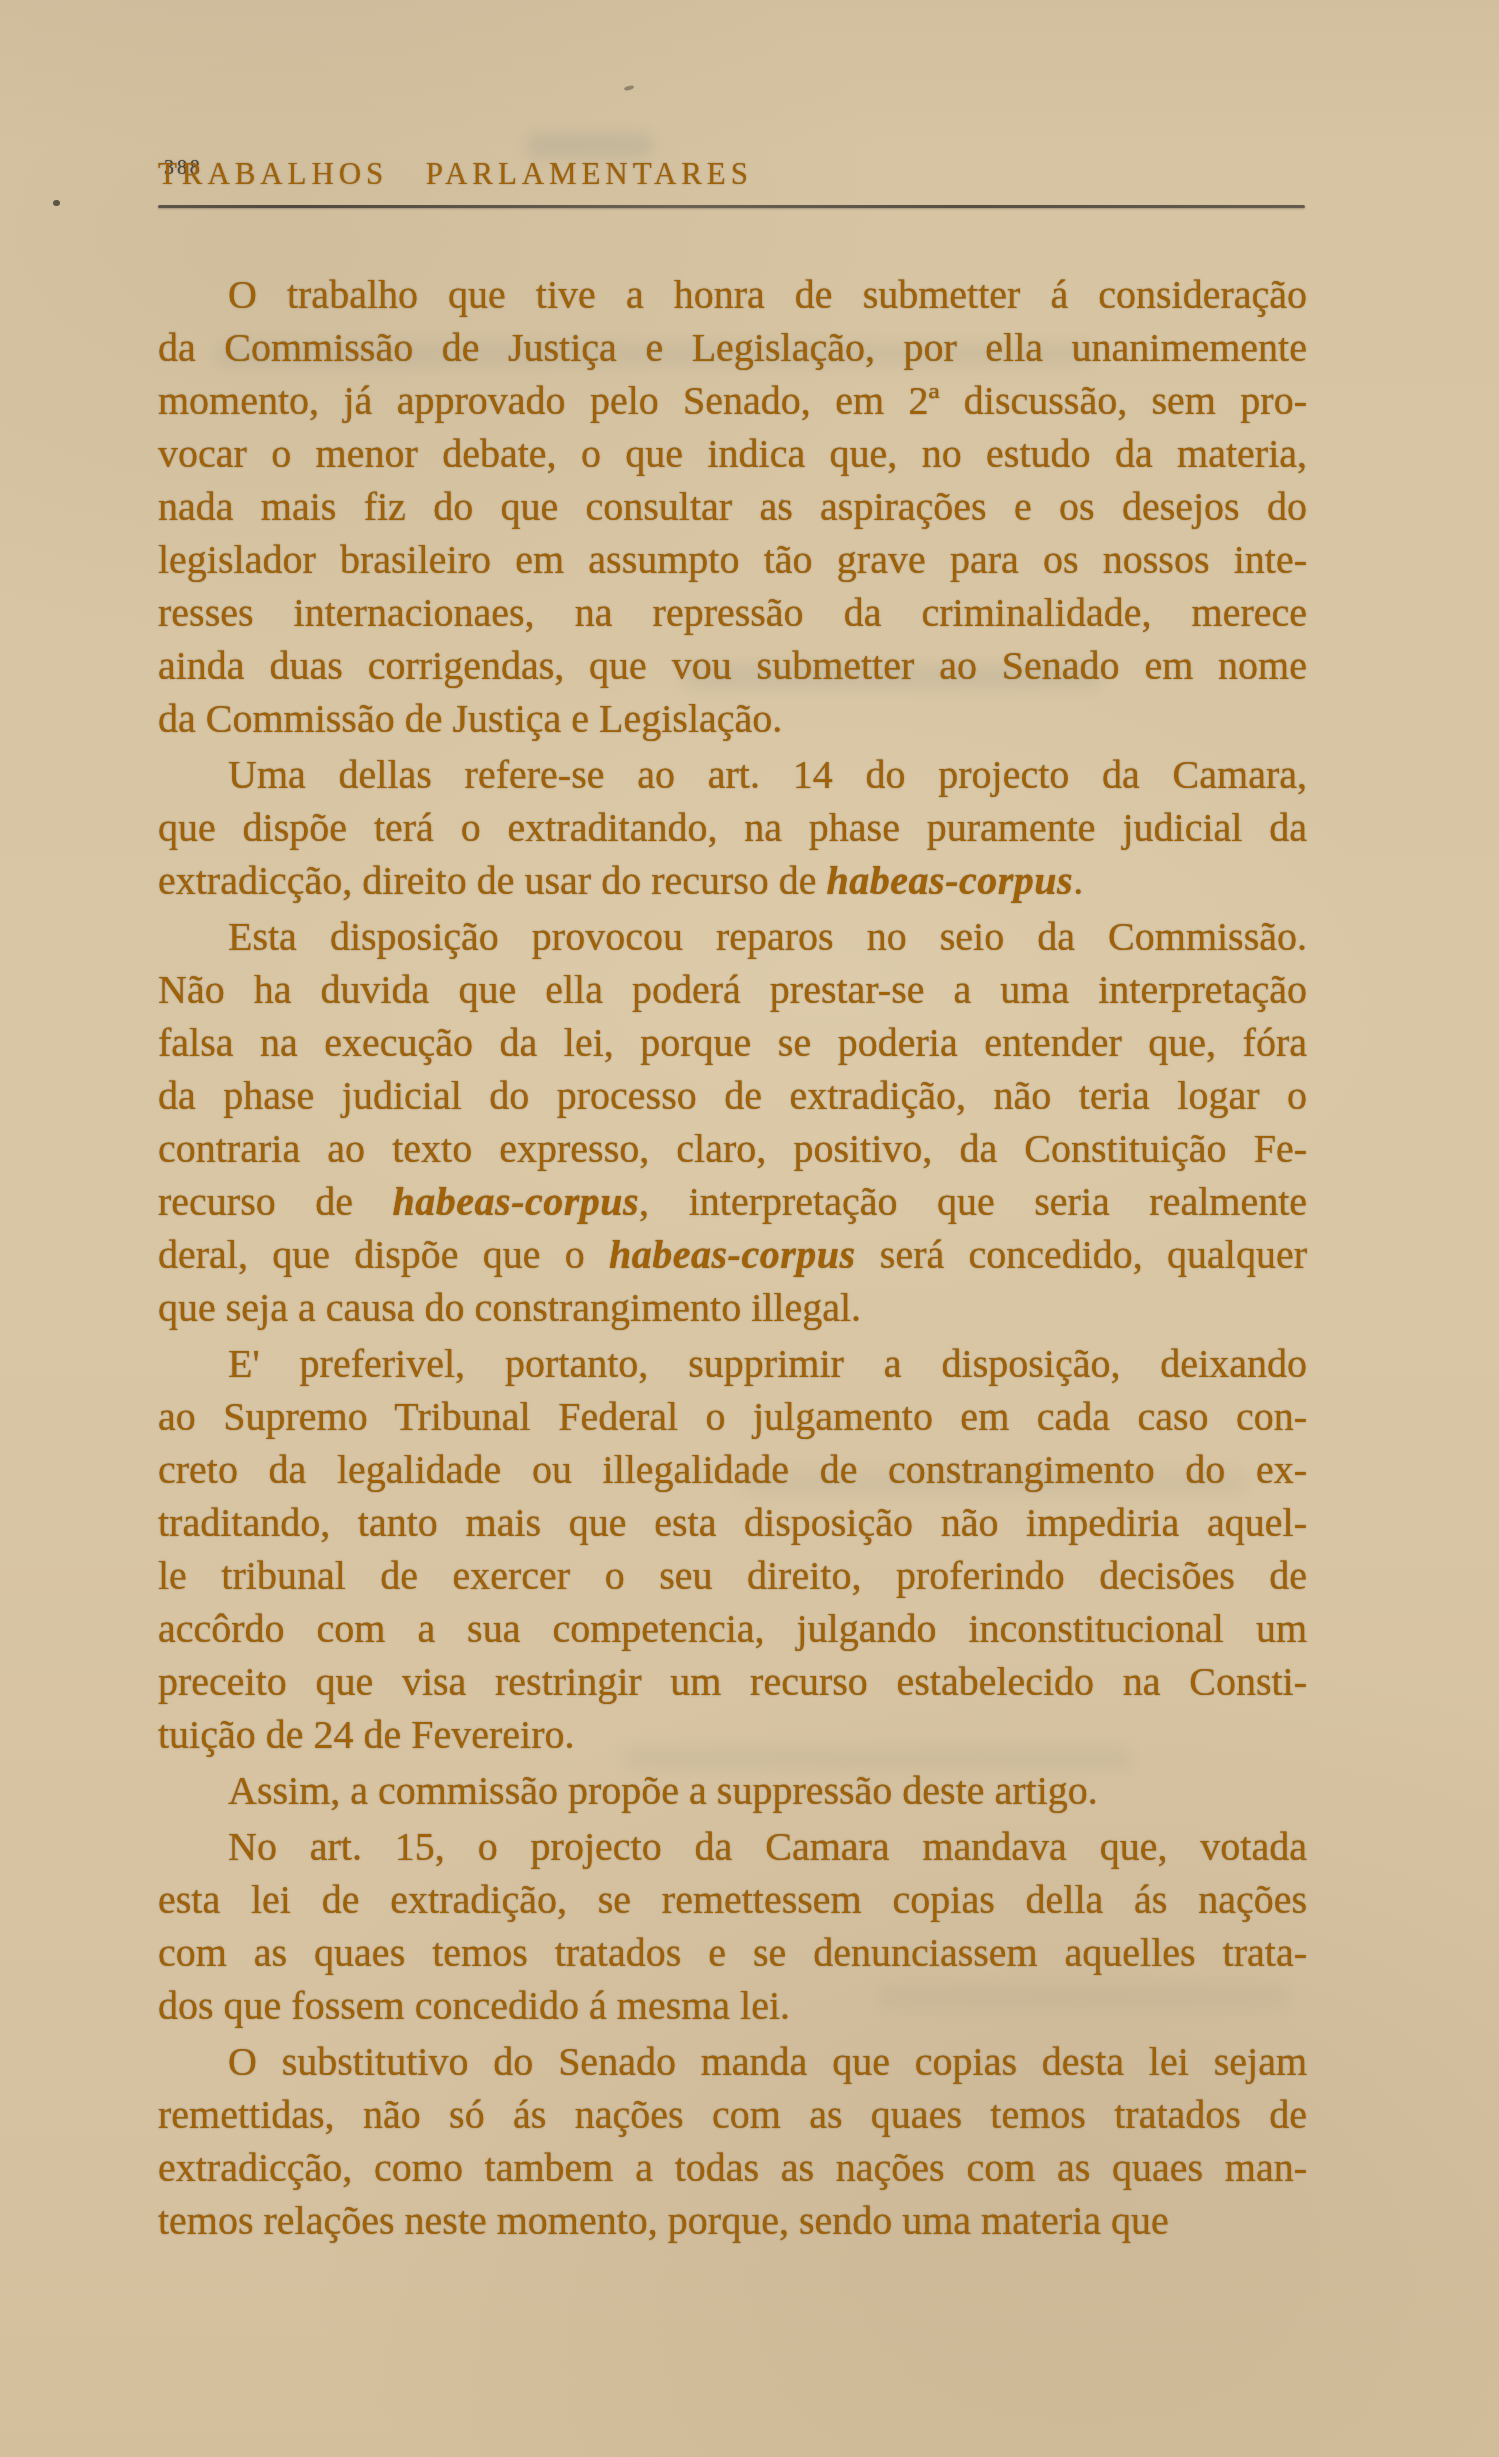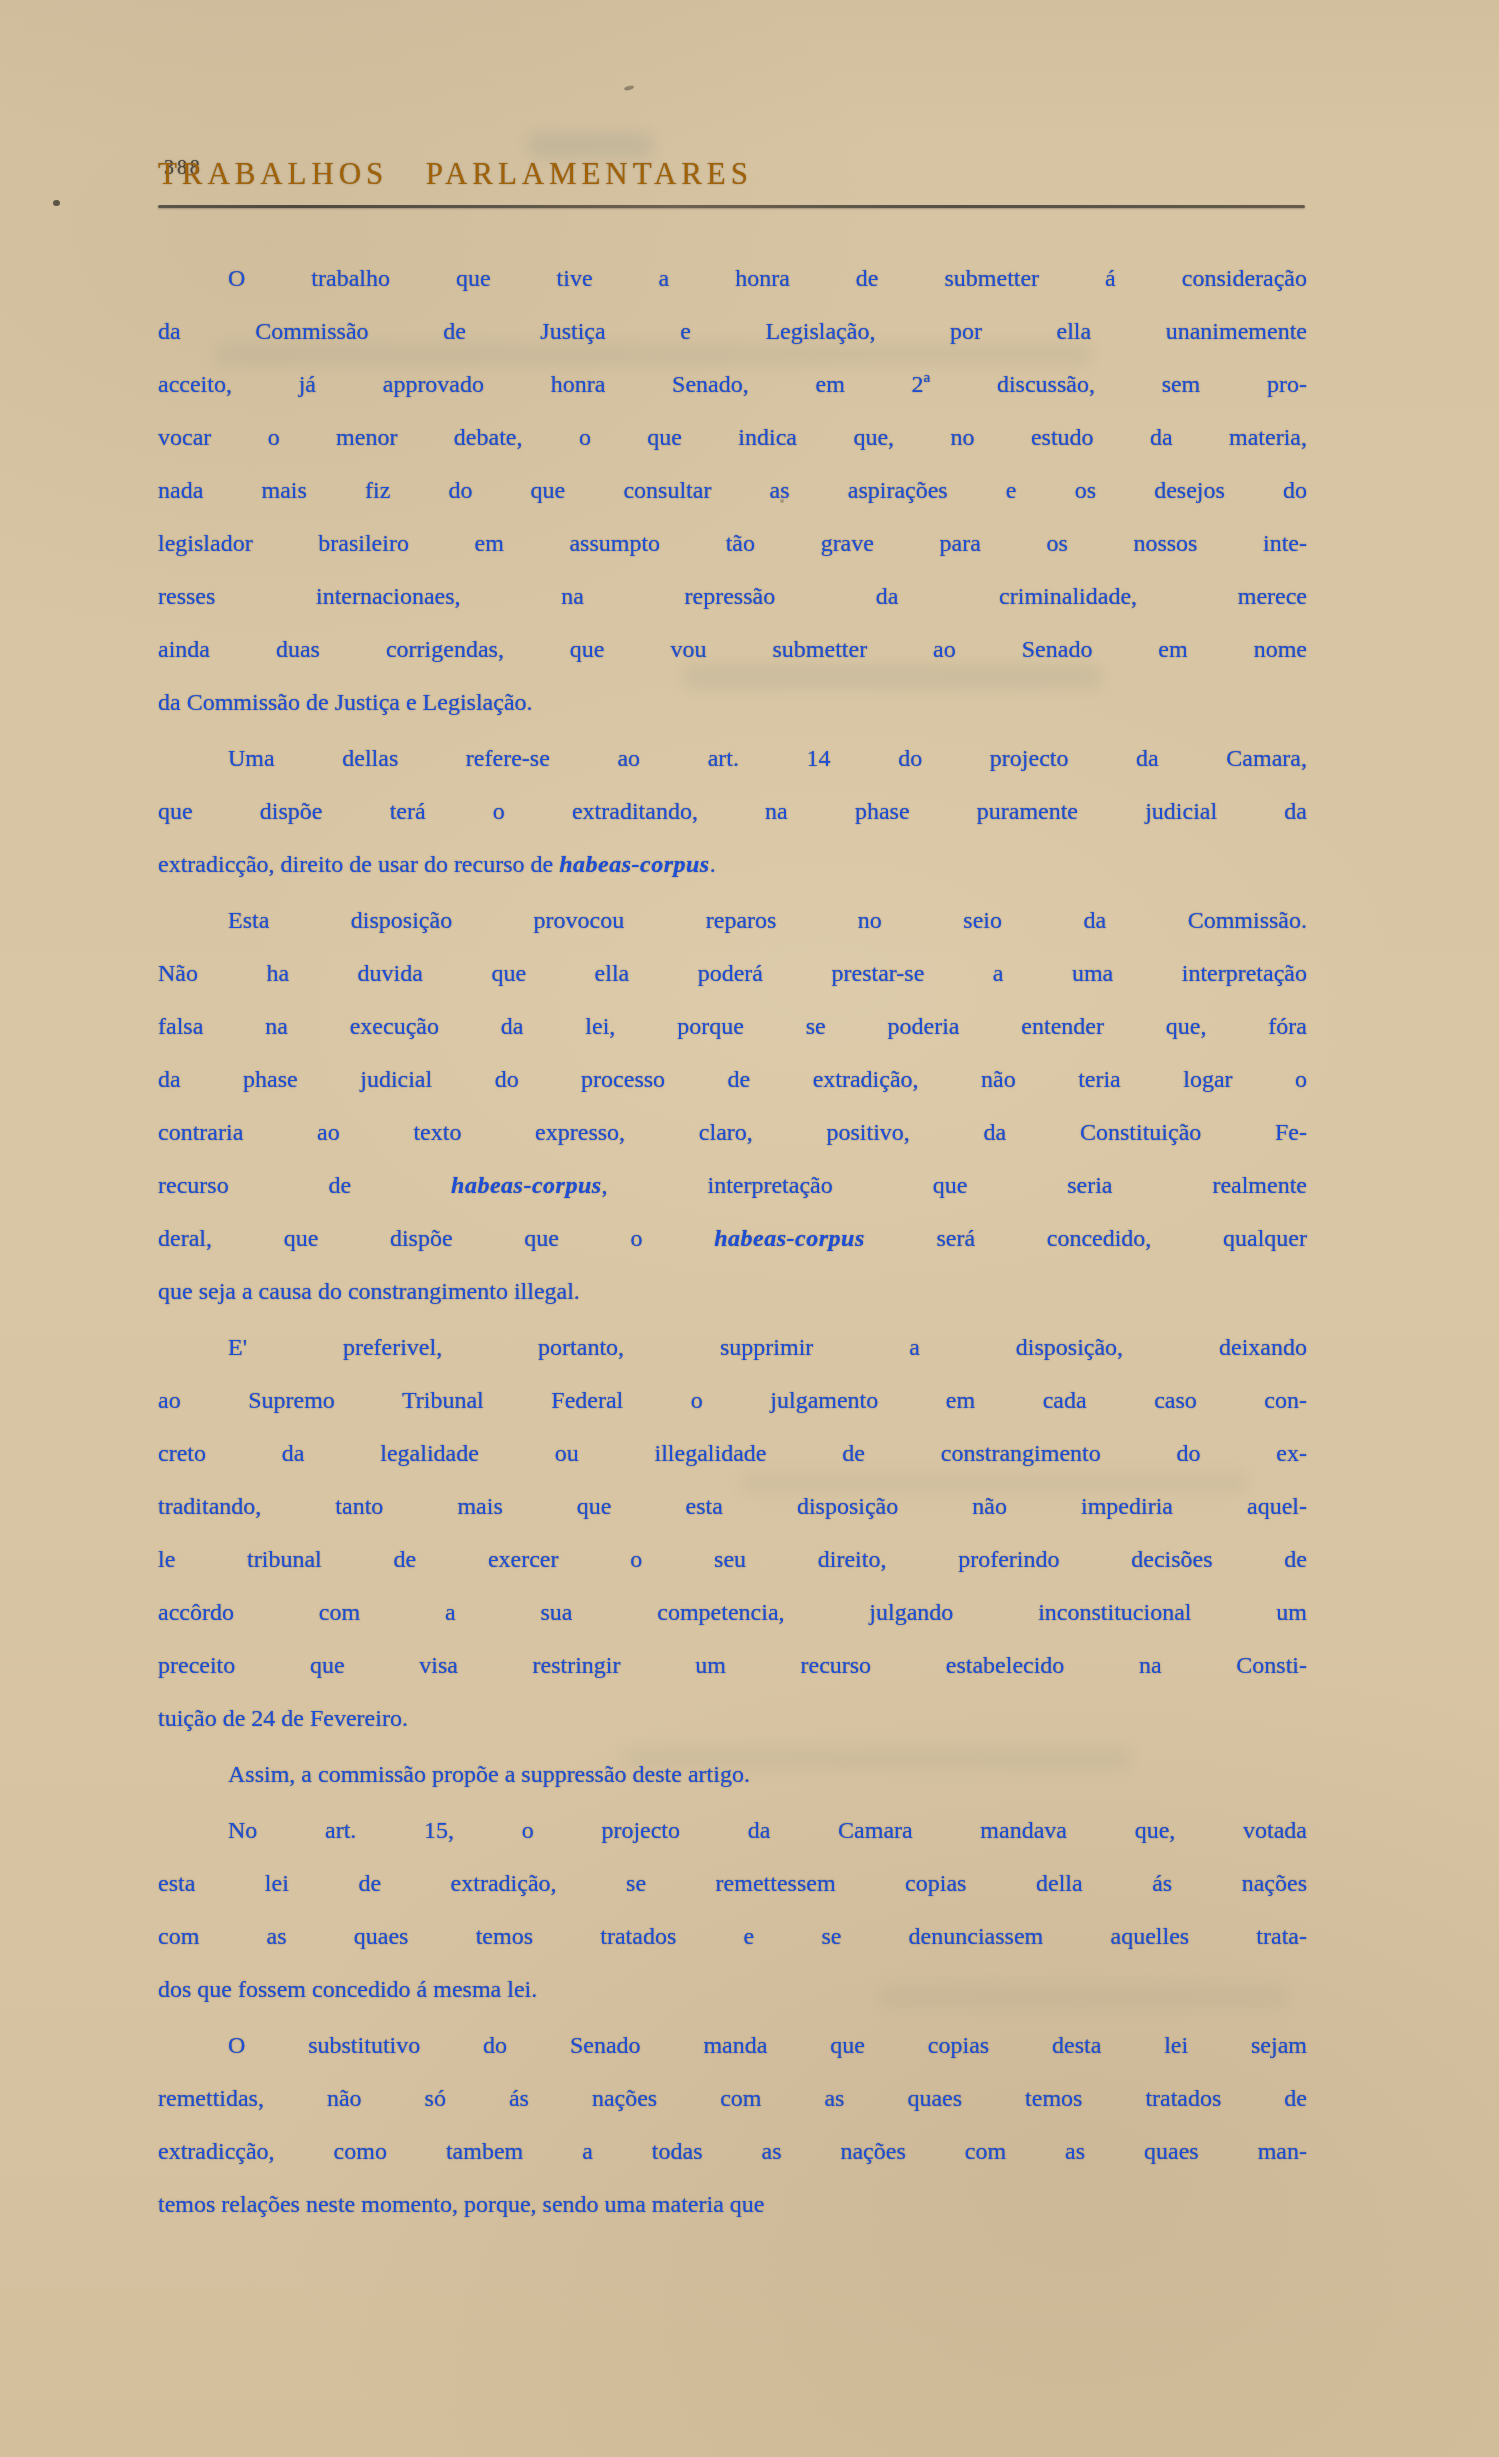--- a/index.html
+++ b/index.html
@@ -59,25 +59,25 @@
       rgba(72,66,57,0.75) 45%, rgba(72,66,57,0.9) 70%,
       rgba(72,66,57,0.8) 100%);
     box-shadow: 0 1px 2px rgba(72,66,57,0.35);
     border-radius: 2px;
   }
 
   
   .body-text {
     position: absolute;
     left: 158px;
-    top: 252px;
+    top: 268px;
     width: 1149px;
-    font-size: 24px;
+    font-size: 40px;
     line-height: 53px;
-    color: #1d4ed8;
+    color: #a16207;
     text-shadow: 0 0 1.4px rgba(68,62,53,0.72);
   }
   .para { margin: 0; }
   .para + .para { margin-top: 3px; }
   .line {
     text-align: justify;
     text-align-last: justify;
     height: 53px;
     overflow: visible;
     white-space: nowrap;
@@ -131,21 +131,21 @@
   <div class="page-number">388</div>
 
   <div class="header-title">TRABALHOS PARLAMENTARES</div>
 
   <div class="header-rule"></div>
 
   <div class="body-text">
       <div class="para">
         <div class="line first">O trabalho que tive a honra de submetter á consideração</div>
         <div class="line">da Commissão de Justiça e Legislação, por ella unanimemente</div>
-        <div class="line">acceito, já approvado honra Senado, em 2ª discussão, sem pro-</div>
+        <div class="line">momento, já approvado pelo Senado, em 2ª discussão, sem pro-</div>
         <div class="line">vocar o menor debate, o que indica que, no estudo da materia,</div>
         <div class="line">nada mais fiz do que consultar as aspirações e os desejos do</div>
         <div class="line">legislador brasileiro em assumpto tão grave para os nossos inte-</div>
         <div class="line">resses internacionaes, na repressão da criminalidade, merece</div>
         <div class="line">ainda duas corrigendas, que vou submetter ao Senado em nome</div>
         <div class="line last">da Commissão de Justiça e Legislação.</div>
       </div>
       <div class="para">
         <div class="line first">Uma dellas refere-se ao art. 14 do projecto da Camara,</div>
         <div class="line">que dispõe terá o extraditando, na phase puramente judicial da</div>

